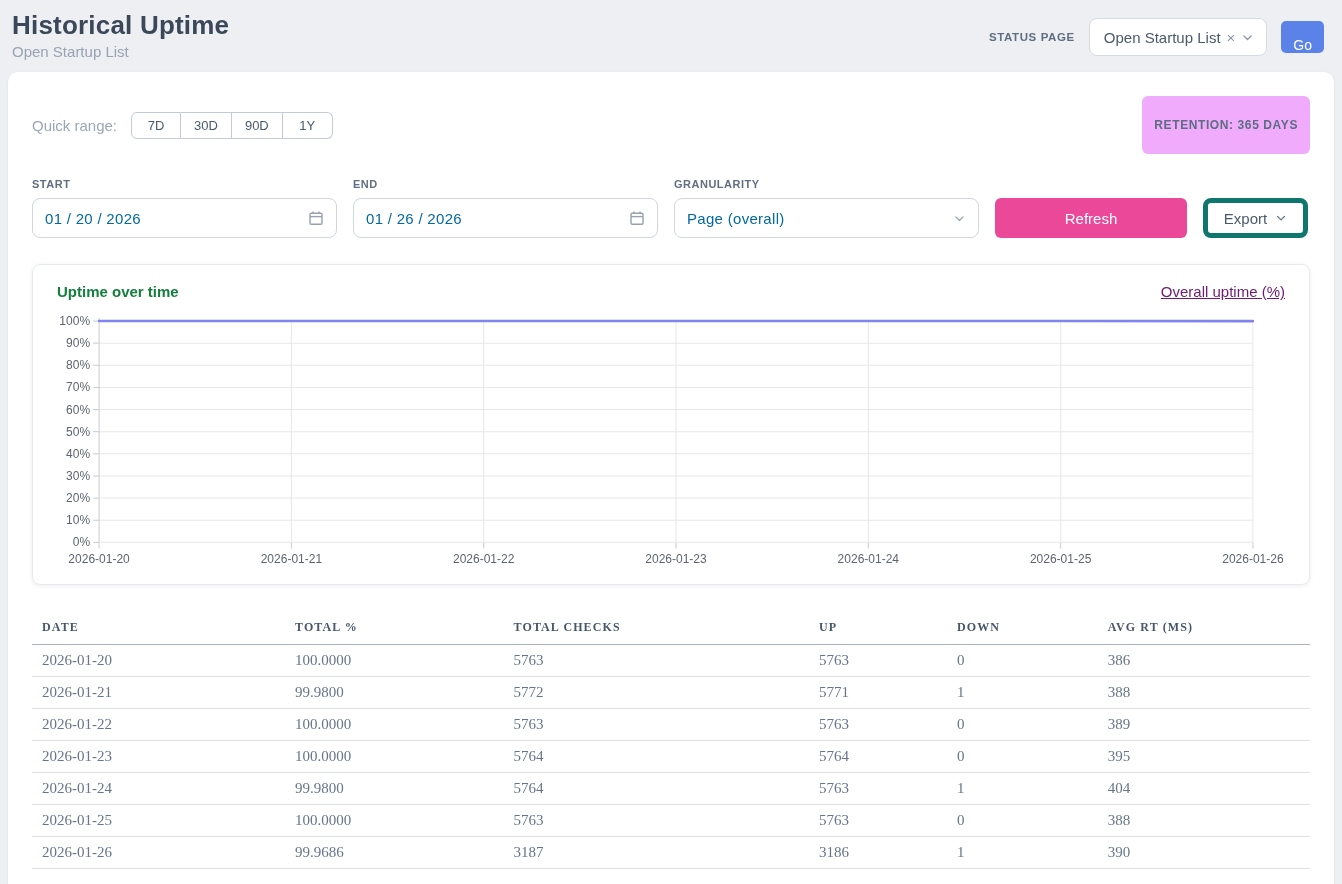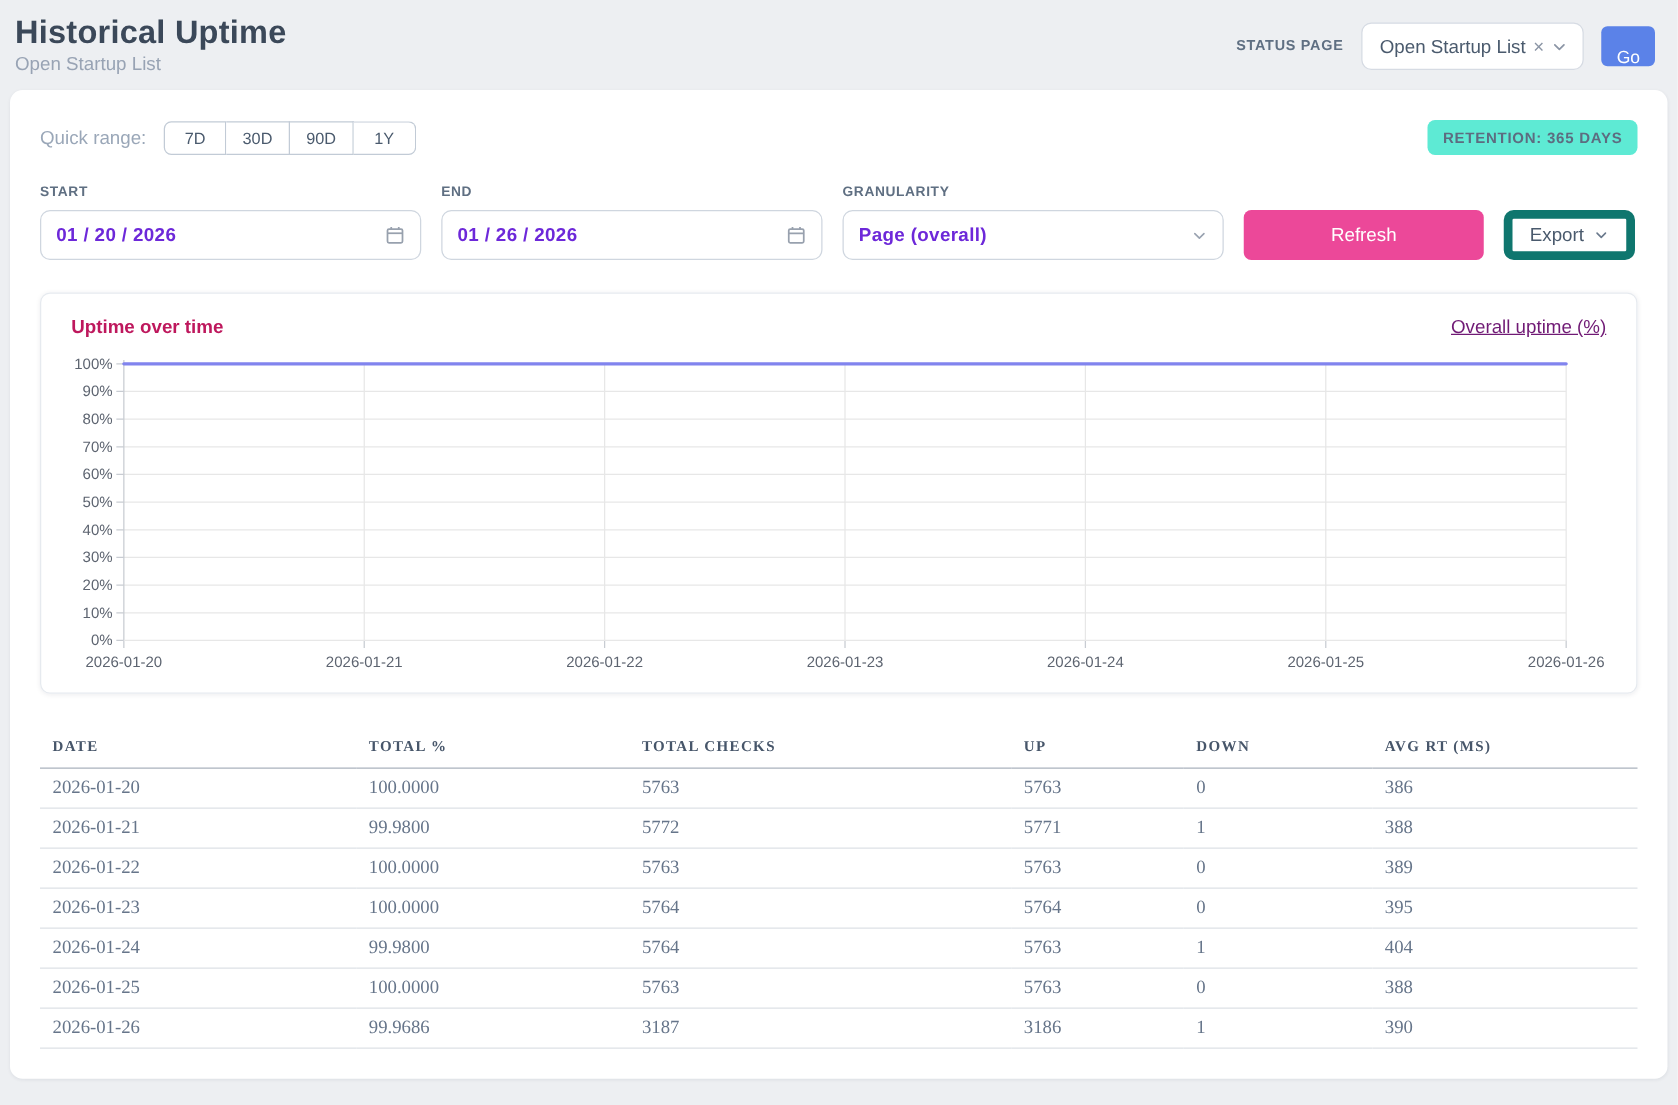--- a/index.html
+++ b/index.html
@@ -19,35 +19,35 @@
   
   .main-card { background:#fff; margin:0 8px 8px 8px; border-radius:10px; box-shadow:0 1px 3px rgba(20,30,50,.07); padding:24px; min-height:788px; }
 
   .row-top { display:flex; justify-content:space-between; align-items:center; }
   .quick-wrap { display:flex; align-items:center; gap:14px; }
   .quick-label { font-size:15px; color:#9aa7b8; }
   .seg-group { display:flex; }
   .seg-btn { background:#fff; border:1px solid #c2cbd6; border-left-width:0; color:#4a5a6d; font-size:13px; font-weight:400; height:27px; min-width:50px; padding:0 13px; cursor:pointer; }
   .seg-btn:first-child { border-left-width:1px; border-radius:6px 0 0 6px; }
   .seg-btn:last-child { border-radius:0 6px 6px 0; }
-  .retention-badge { background:#5eead4; color:#5d6c80; font-size:12px; font-weight:700; letter-spacing:.6px; padding:7px 12px; border-radius:6px; }
+  .retention-badge { background:#f0abfc; color:#5d6c80; font-size:12px; font-weight:700; letter-spacing:.6px; padding:22px 12px; border-radius:6px; }
 
   
   .filter-row { display:flex; align-items:flex-end; gap:16px; margin-top:24px; }
   .field { display:flex; flex-direction:column;justify-content:center; }
   .field-label { font-size:11px; font-weight:700; color:#5f6f82; letter-spacing:.5px; margin-bottom:8px; }
   .input-box { display:flex; align-items:center; justify-content:space-between; background:#fff; border:1px solid #cfd6df; border-radius:8px; height:40px; padding:0 12px; width:305px; }
-  .input-text { font-size:15px; color:#6d28d9; letter-spacing:.3px;font-weight:bold; }
+  .input-text { font-size:15px; color:#0369a1; letter-spacing:.3px; }
   .refresh-btn { background:#ec4899; color:#fff; border:none; border-radius:6px; height:40px; width:192px; font-size:15px; cursor:pointer; }
-  .export-btn { display:flex; align-items:center; justify-content:center; gap:8px; background:#fff; border:7px solid #0f766e; border-radius:8px; height:40px; width:105px; font-size:15px; color:#4a5a6d; cursor:pointer; }
+  .export-btn { display:flex; align-items:center; justify-content:center; gap:8px; background:#fff; border:5px solid #0f766e; border-radius:8px; height:40px; width:105px; font-size:15px; color:#4a5a6d; cursor:pointer; }
 
   
   .chart-card { margin-top:26px; border:1px solid #e6eaef; border-radius:8px; box-shadow:0 1px 4px rgba(20,30,50,.08); padding:18px 24px 12px 24px; }
   .chart-head { display:flex; justify-content:space-between; align-items:center; }
-  .chart-title { font-size:15px; font-weight:700; color:#be185d; }
+  .chart-title { font-size:15px; font-weight:700; color:#15803d; }
   .chart-legend { font-size:15px; color:#701a75;text-decoration:underline; }
   .chart-area { margin-top:10px; }
   .chart-area svg { display:block; width:100%; height:auto; }
 
   
   .uptime-table { width:100%; border-collapse:collapse; margin-top:26px;font-family:Liberation Serif, serif; }
   .uptime-table th { text-align:left; font-size:12px; font-weight:700; color:#47566a; letter-spacing:1.1px; padding:9px 10px; border-bottom:1px solid #aab2bd; }
   .uptime-table td { font-size:15px; color:#66758a; padding:7px 10px; border-bottom:1px solid #dde1e6; }
 
   .icon-svg { display:block; }

